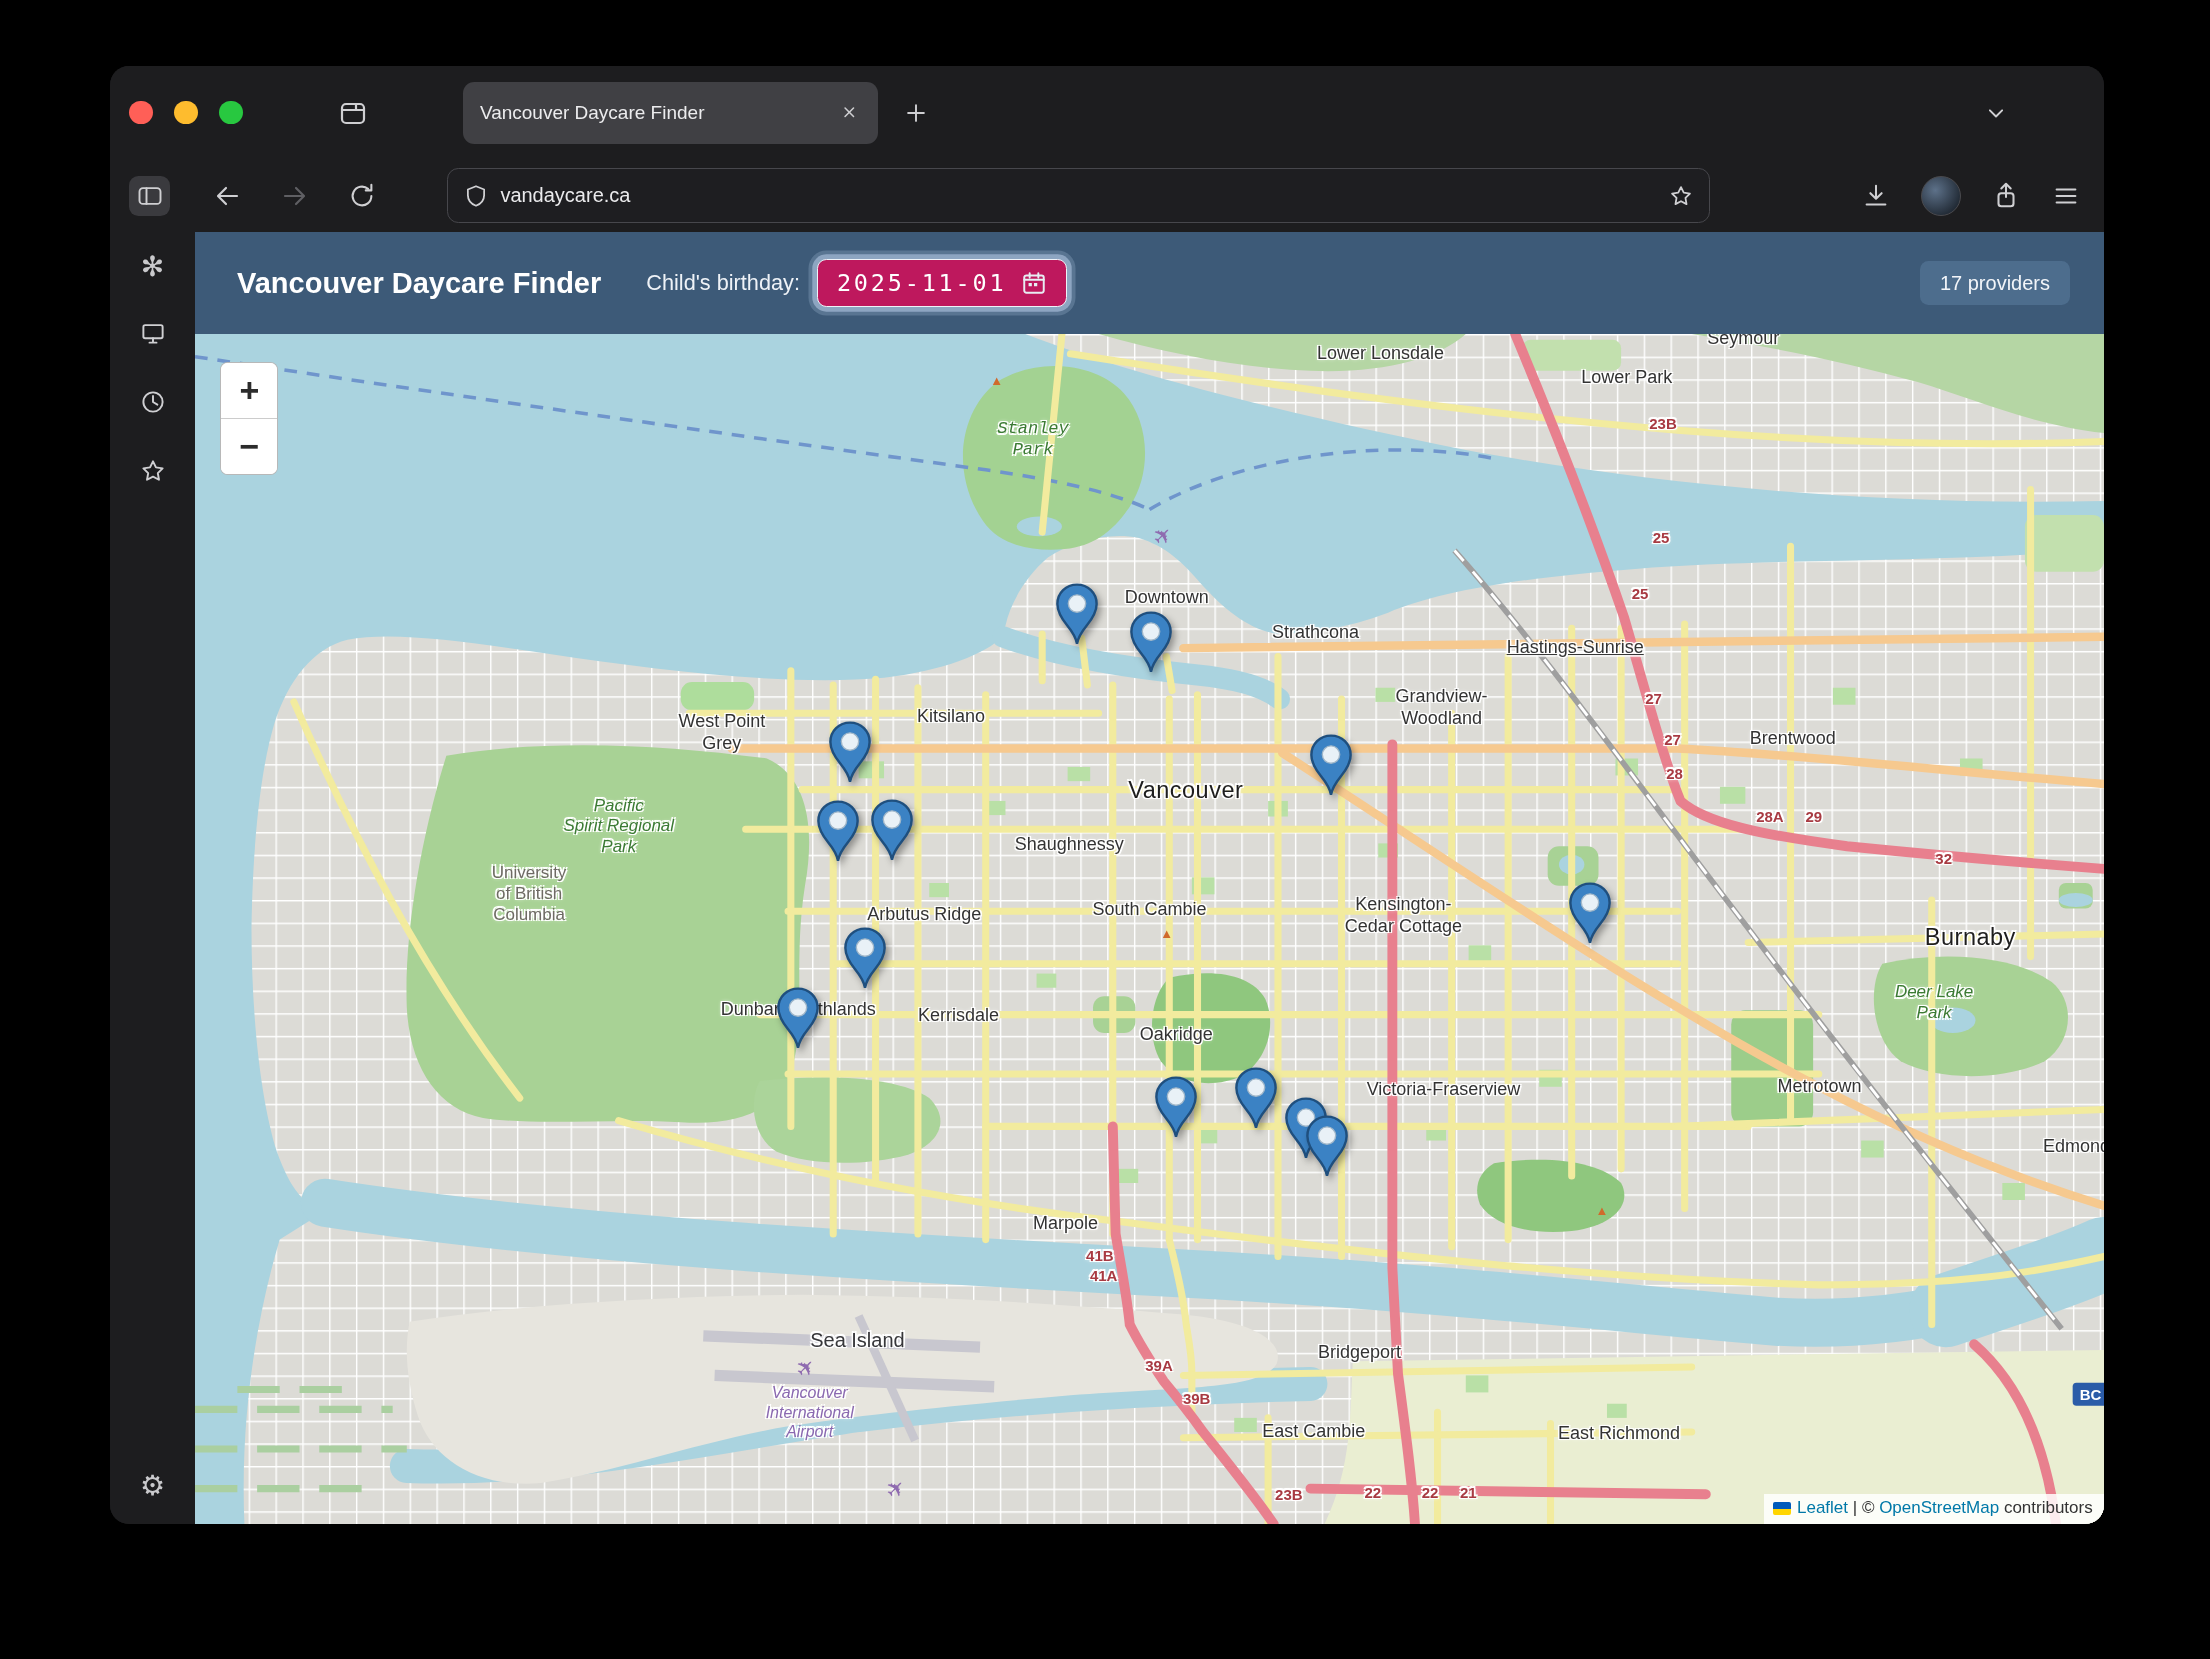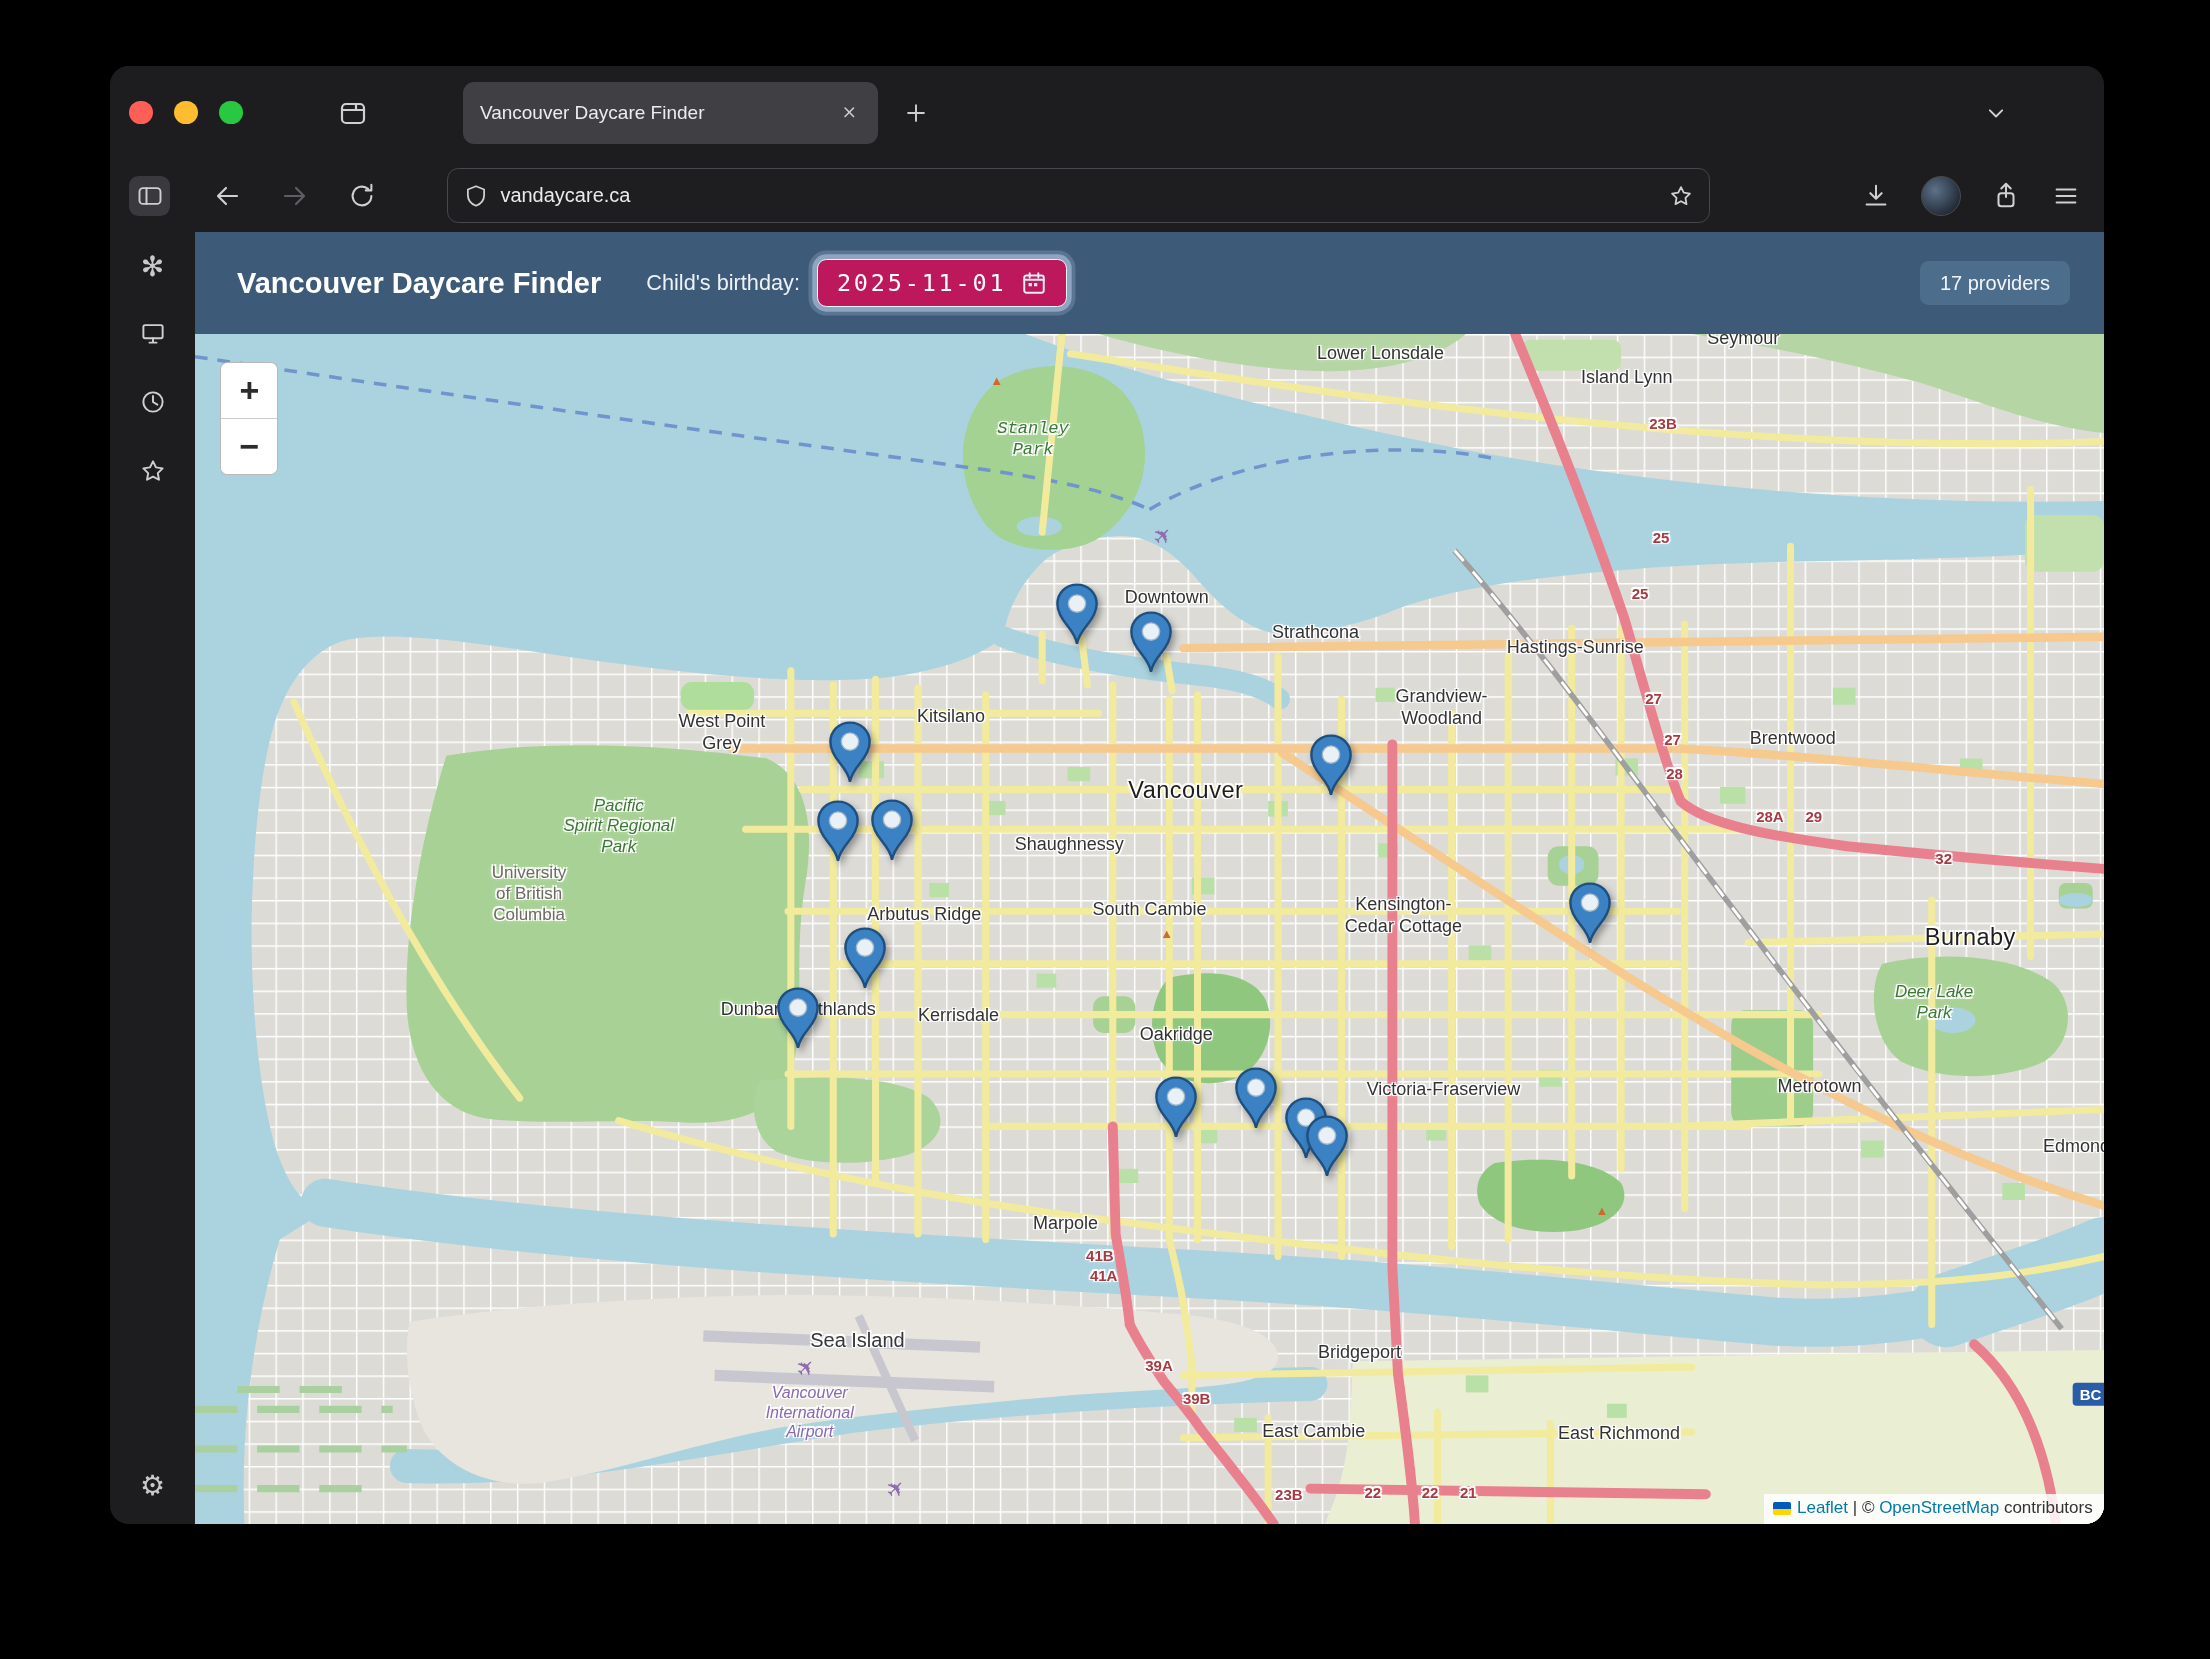--- a/index.html
+++ b/index.html
@@ -320,27 +320,27 @@
             <path d="M790,816 L1070,820"></path>
             <path d="M1260,714 C1290,740 1310,780 1318,841"></path>
           </g>
 
           <path d="M892,153 C960,230 1030,330 1100,420 C1160,500 1240,600 1322,703" stroke="#9f9f9f" stroke-width="4" fill="none"></path>
           <path d="M892,153 C960,230 1030,330 1100,420 C1160,500 1240,600 1322,703" stroke="#ffffff" stroke-width="2" fill="none" stroke-dasharray="10 10"></path>
         </svg>
 
         <div class="overlay">
             <div class="mlabel halo place" style="left: 62.1%; top: 1.7%;">Lower Lonsdale</div>
-            <div class="mlabel halo place" style="left: 75%; top: 3.7%;">Island Lynn</div>
+            <div class="mlabel halo place" style="left: 75%; top: 3.7%;">Lower Park</div>
             <div class="mlabel halo place" style="left: 81.1%; top: 0.4%;">Seymour</div>
             <div class="mlabel halo park" style="left: 43.9%; top: 8.9%; font-family: Liberation Mono, monospace;">Stanley
 Park</div>
             <div class="mlabel halo place" style="left: 50.9%; top: 22.2%;">Downtown</div>
             <div class="mlabel halo place" style="left: 58.7%; top: 25.1%;">Strathcona</div>
-            <div class="mlabel halo place" style="left: 72.3%; top: 26.4%;">Hastings-Sunrise</div>
+            <div class="mlabel halo place" style="left: 72.3%; top: 26.4%; text-decoration: underline;">Hastings-Sunrise</div>
             <div class="mlabel halo place" style="left: 65.3%; top: 31.4%;">Grandview-
 Woodland</div>
             <div class="mlabel halo place" style="left: 83.7%; top: 34%;">Brentwood</div>
             <div class="mlabel halo place" style="left: 27.6%; top: 33.5%;">West Point
 Grey</div>
             <div class="mlabel halo place" style="left: 39.6%; top: 32.2%;">Kitsilano</div>
             <div class="mlabel halo city" style="left: 51.9%; top: 38.3%;">Vancouver</div>
             <div class="mlabel halo place" style="left: 45.8%; top: 42.9%;">Shaughnessy</div>
             <div class="mlabel halo park" style="left: 22.2%; top: 41.4%;">Pacific
 Spirit Regional

